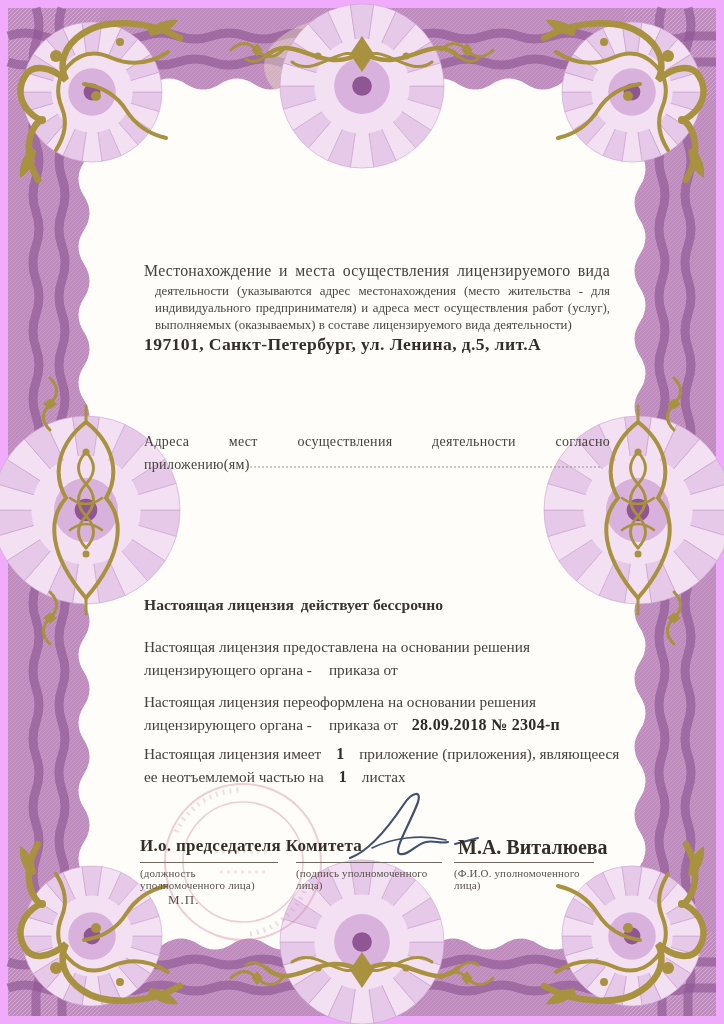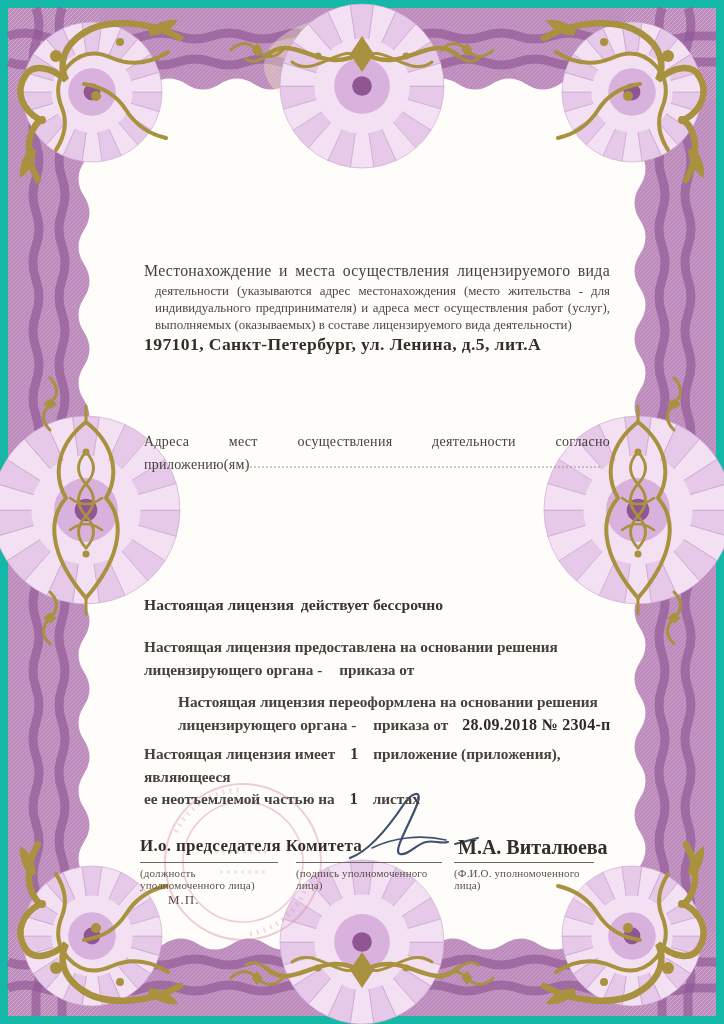--- a/index.html
+++ b/index.html
@@ -1,41 +1,41 @@
 <!DOCTYPE html>
 <html><head>
 <meta charset="utf-8">
 <style>
   html,body{margin:0;padding:0;background:#e8e6e0;}
   .page{
     position:relative; width:724px; height:1024px;
-    background:#14b8a6; overflow:hidden;
+    background:#f0abfc; overflow:hidden;
     font-family:"Liberation Serif", serif;
   }
   #deco{position:absolute; left:0; top:0;}
   .content{position:absolute; inset:0; color:#45403b;}
   .abs{position:absolute;}
   .jl{text-align:justify; text-align-last:justify;}
   
   .p1{left:144px; width:466px;}
   .p1 .l1{font-size:15.8px; letter-spacing:.3px; color:#46413c; margin-bottom:3px;}
   .p1 .sm{font-size:12.9px; line-height:16.8px; color:#4c4742;margin-left:11px;}
   .address{left:144px; top:334px; width:466px; 
     font-weight:bold; font-size:17.6px; letter-spacing:.4px; color:#332e29;}
   .note2{left:144px; top:430px; width:466px; font-size:14px; line-height:23px;
     letter-spacing:.3px; color:#46413c;}
   .dotted{left:242px; top:466px; width:358px; height:0;
     border-top:2px dotted rgba(140,125,112,.40);}
   .valid{left:144px; top:596px; font-size:15.6px; font-weight:bold; color:#3a3530;}
   .valid .gap{margin-left:7px;font-family:Liberation Serif, serif;}
-  .blk{left:144px; width:480px; font-size:15.3px; line-height:22.5px; color:#46413c;font-weight:bold;}
+  .blk{left:144px; width:480px; font-size:15.3px; line-height:22.5px; color:#46413c;}
   .blk .gap2{margin-left:17px;}
   .blk b.num{margin:0 15px; font-size:16px; color:#33302b;}
   .blk b.date{margin-left:14px; font-size:16px; letter-spacing:.3px; color:#2e2a26;}
-  .g-blk{top:636px;} .r-blk{top:691px;margin-left:34px;} .a-blk{top:743px;}
+  .g-blk{top:636px;} .r-blk{top:691px;} .a-blk{top:743px;}
   .sig-title{left:140px; top:836px; font-size:17px; font-weight:bold;
     letter-spacing:.3px; color:#332e29; white-space:nowrap;}
   .sig-name{left:458px; top:836px; font-size:20px; font-weight:bold; color:#332e29; white-space:nowrap;}
   .rule{top:862px; border-top:1.3px solid #6f6861; height:0;}
   .rule1{left:140px; width:138px;} .rule2{left:296px; width:146px;} .rule3{left:454px; width:140px;}
   .cap{top:867px; font-size:11px; color:#59534d; text-align:left; letter-spacing:.15px;}
   .cap1{left:140px; width:138px;} .cap2{left:296px; width:146px;} .cap3{left:454px; width:140px;}
   .mp{left:168px; top:892px; font-size:13px; letter-spacing:1px; color:#55504a;}
 </style>
 </head>

